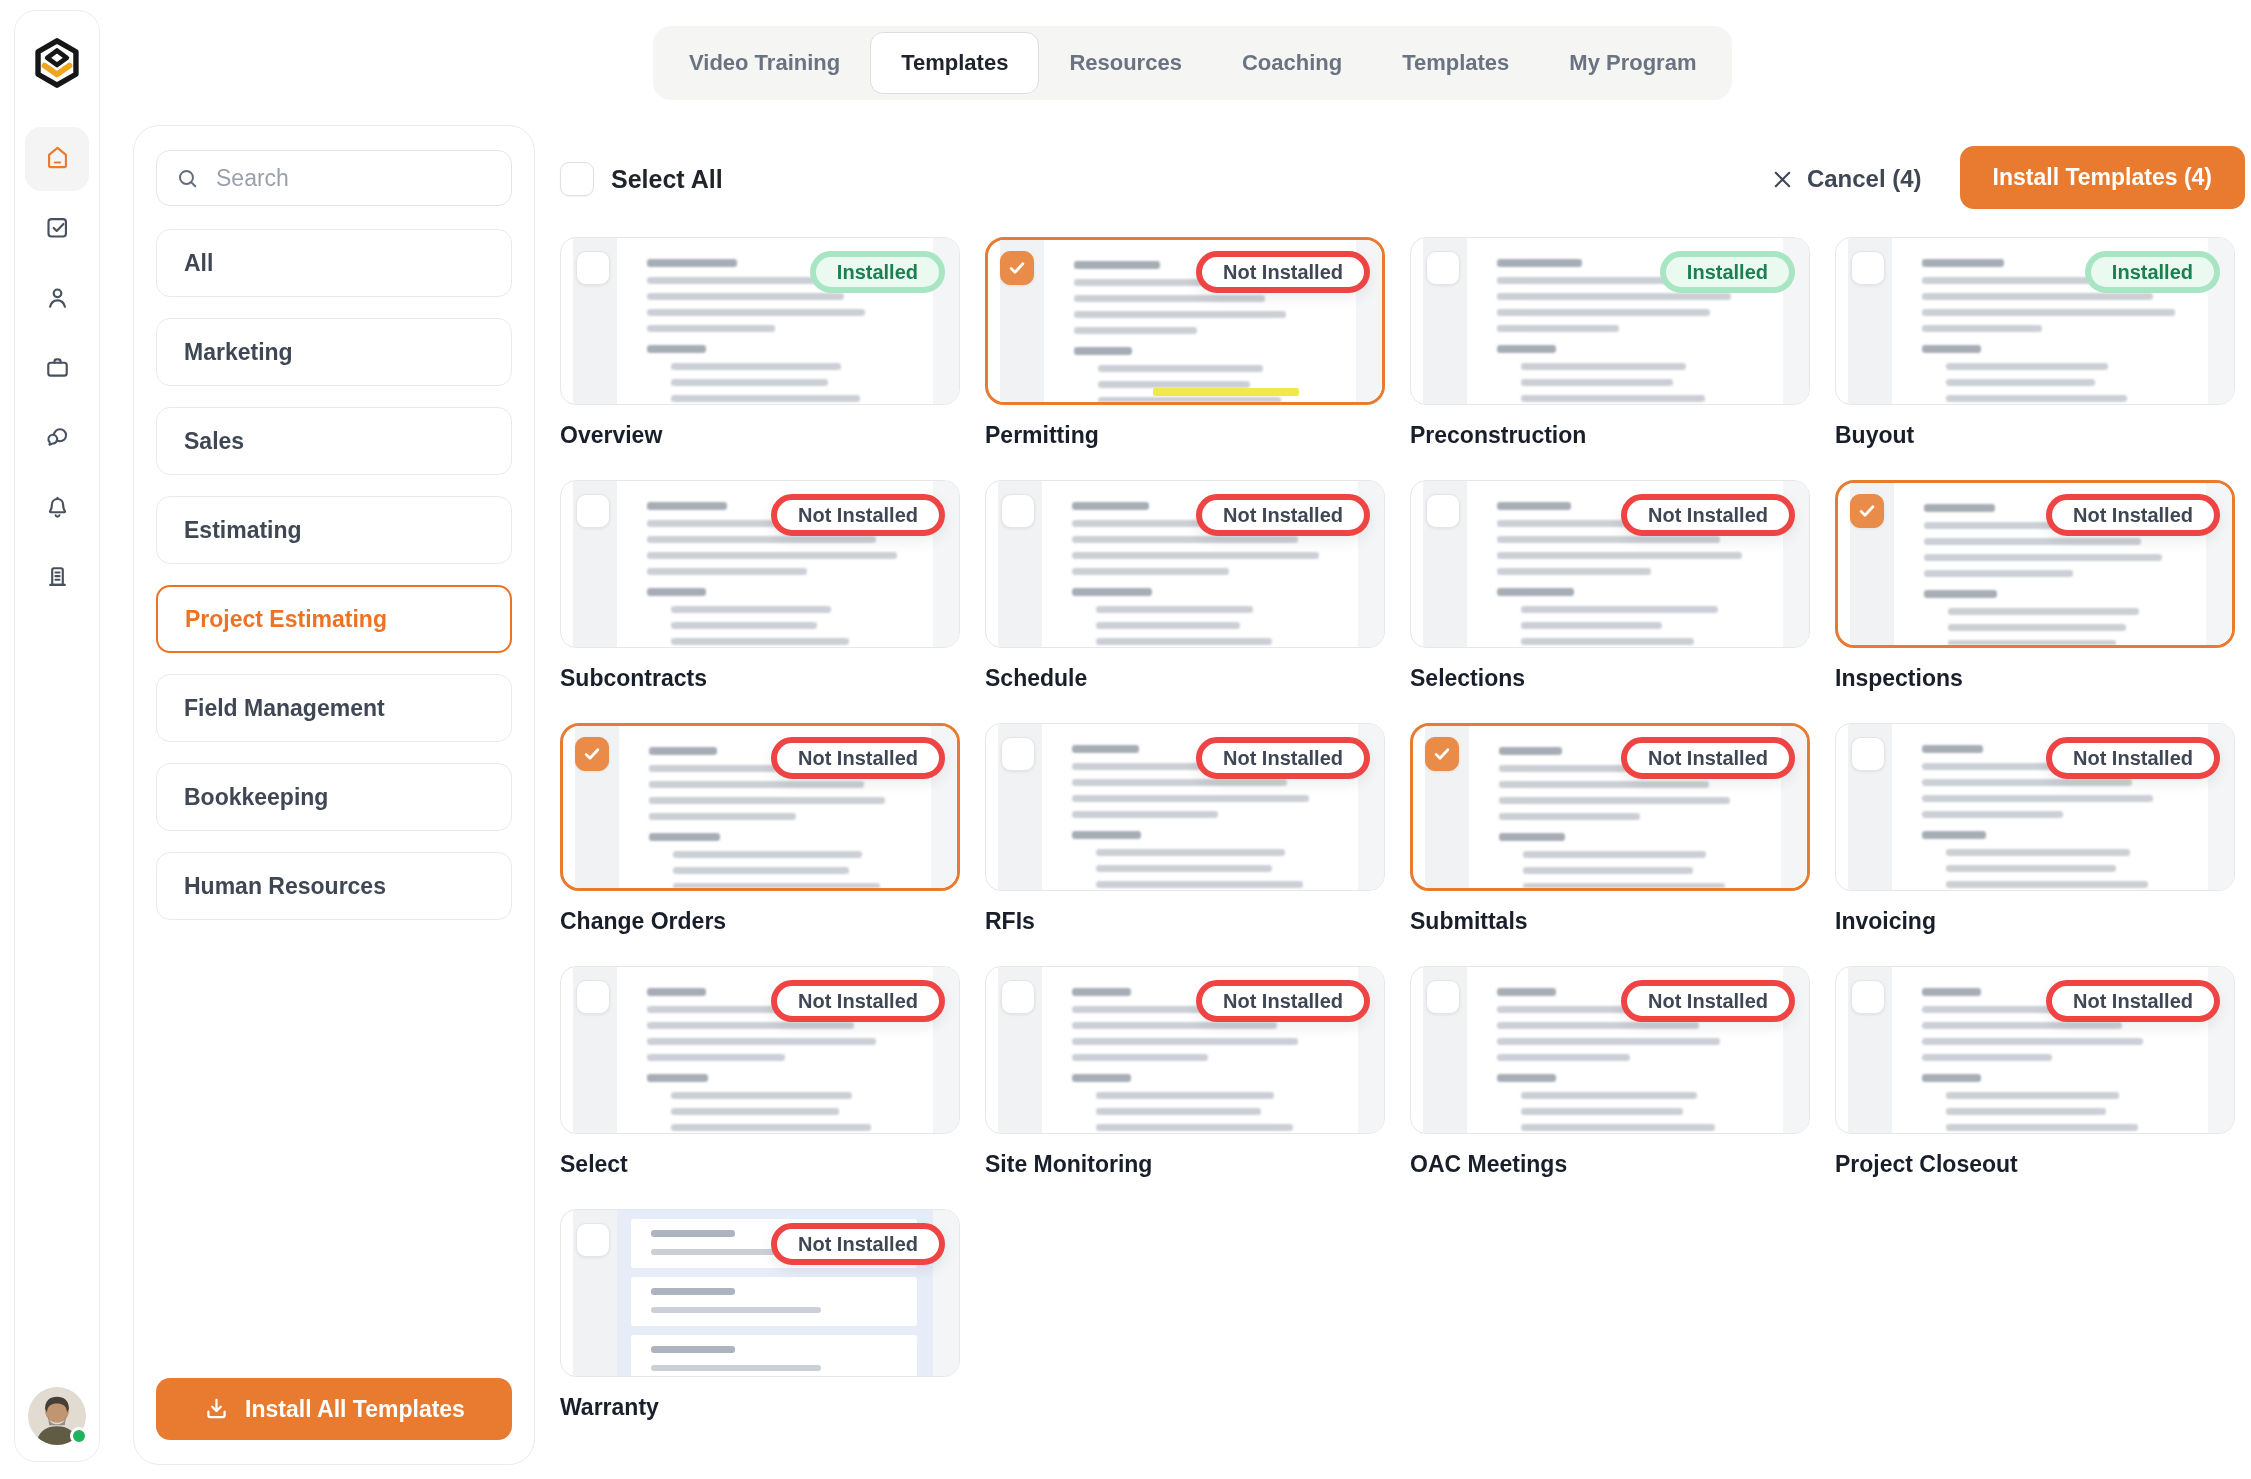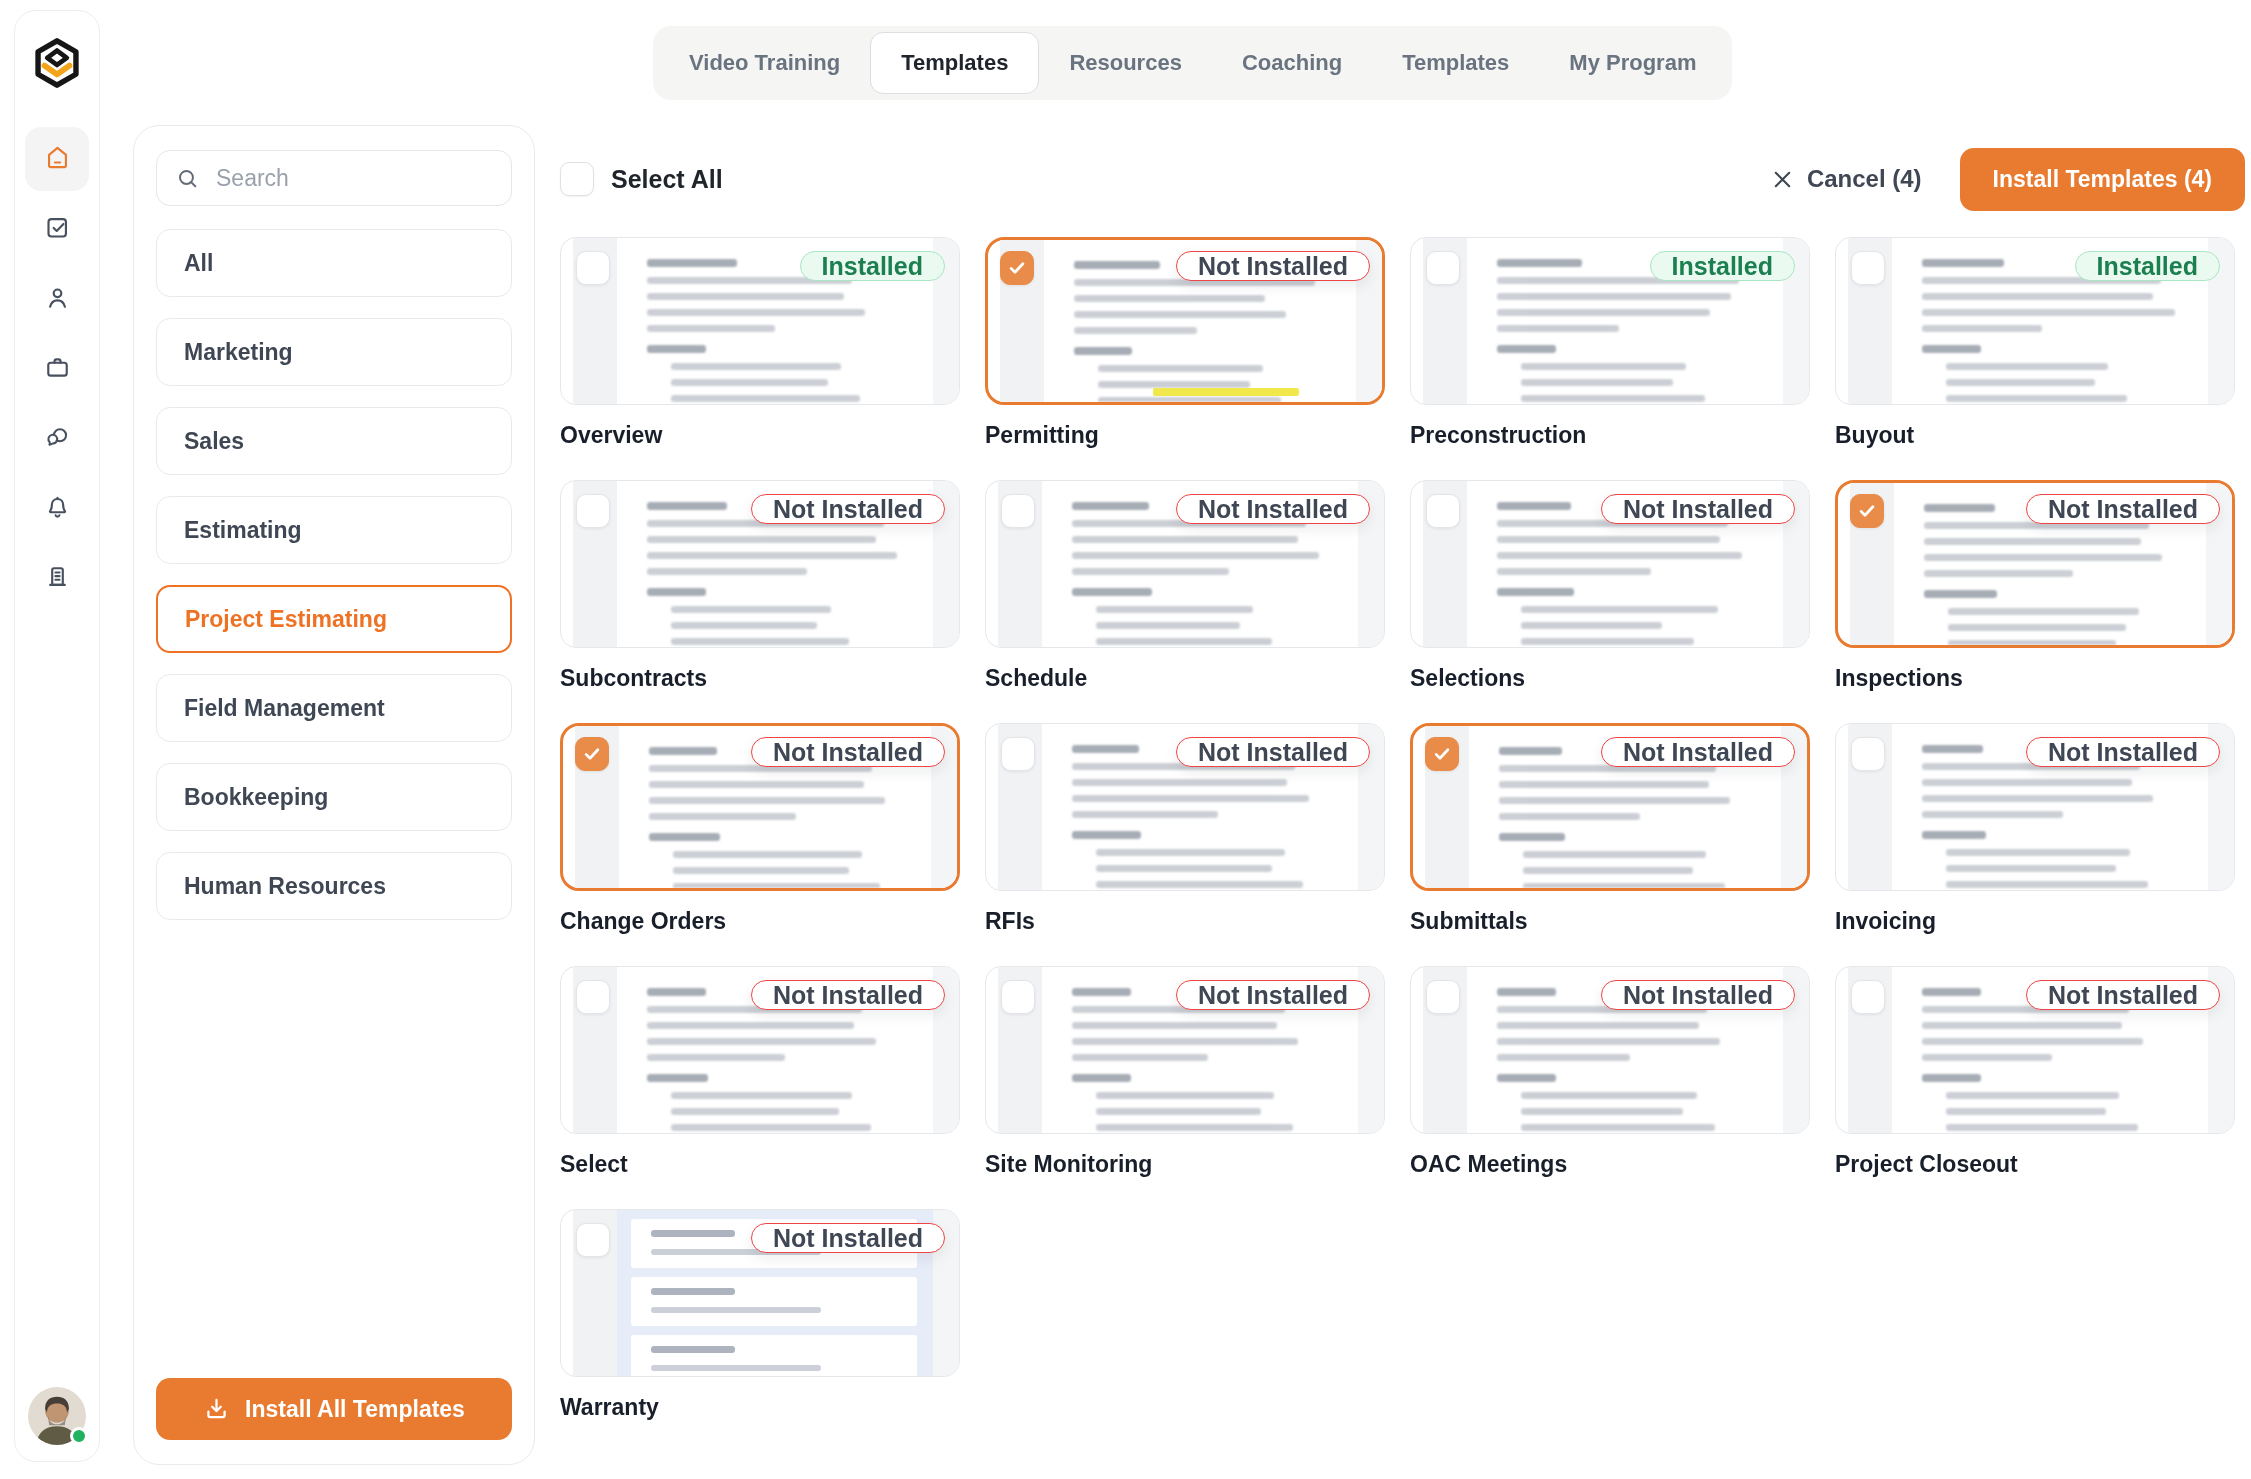--- a/index.html
+++ b/index.html
@@ -46,21 +46,21 @@
   .install-all svg{width:27px;height:27px;stroke:#fff}
 
   
   .tabsbar{position:absolute;left:653px;top:26px;height:74px;background:#F5F5F4;border-radius:18px;
            display:flex;align-items:center;padding:0 6px}
   .tab{height:62px;padding:0 30px;border:none;background:transparent;border-radius:13px;
        font:700 22px "Liberation Sans",sans-serif;color:#6A7380;cursor:pointer;white-space:nowrap}
   .tab.active{background:#fff;border:1px solid #DCDEE2;color:#20242C}
 
   
-  .toolbar{position:absolute;left:560px;top:146px;width:1685px;height:66px;display:flex;align-items:center}
+  .toolbar{position:absolute;left:560px;top:146px;width:1685px;height:66px;display:flex;}
   .select-all{display:flex;align-items:center;gap:17px;cursor:pointer;background:none;border:none;padding:0}
   .checkbox{width:34px;height:34px;border-radius:9px;border:1.5px solid #DFE1E6;background:#fff;
             box-shadow:0 1px 2px rgba(16,24,40,.05)}
   .select-all-label{font-size:25px;font-weight:700;color:#20242B}
   .cancel-btn{margin-left:auto;display:flex;align-items:center;gap:13px;background:none;border:none;
               font:700 24px "Liberation Sans",sans-serif;color:#3F4754;cursor:pointer}
   .cancel-btn svg{width:23px;height:23px;stroke:#3F4754}
   .install-btn{margin-left:32px;height:63px;padding:0 33px;border:none;border-radius:14px;
                background:var(--accent);color:#fff;font:700 23px "Liberation Sans",sans-serif;cursor:pointer}
 
@@ -81,22 +81,22 @@
   .form-row{background:#fff;margin:9px 16px 0 14px;height:49px;border-radius:3px;padding:11px 0 0 20px}
   .form-row .fl{height:7px;border-radius:3px;background:#AEB4BF;width:84px;margin-bottom:12px}
   .form-row .fl2{height:6px;border-radius:3px;background:#CBCFD8;width:170px}
   .card-checkbox{position:absolute;top:13px;left:15px;width:34px;height:34px;border-radius:10px;background:#fff;
                  border:1px solid #E3E5E9;box-shadow:0 1px 3px rgba(16,24,40,.08);
                  display:flex;align-items:center;justify-content:center;cursor:pointer}
   .card.selected .card-checkbox{top:11px;left:12px}
   .card-checkbox svg{display:none;width:22px;height:22px}
   .card-checkbox.checked{background:var(--accent-check);border-color:var(--accent-check)}
   .card-checkbox.checked svg{display:block}
-  .badge{position:absolute;top:13px;right:14px;height:30px;display:flex;align-items:center;padding:0 21px;
-         border-radius:999px;font-size:25px;font-weight:700;background:#fff;border:1px solid #ef4444;
+  .badge{position:absolute;top:13px;right:14px;height:42px;display:flex;align-items:center;padding:0 21px;
+         border-radius:999px;font-size:20px;font-weight:700;background:#fff;border:6px solid #ef4444;
          color:#3F4754;box-shadow:0 5px 14px rgba(16,24,40,.08);white-space:nowrap}
   .card.selected .badge{top:11px;right:12px}
   .badge.installed{background:var(--installed-bg);border-color:var(--installed-border);
                    color:var(--installed-text);box-shadow:none}
   .card-title{margin-top:17px;font-size:23px;font-weight:700;color:#191F2A}
 </style>
 </head>
 <body>
 
 <div class="page">

